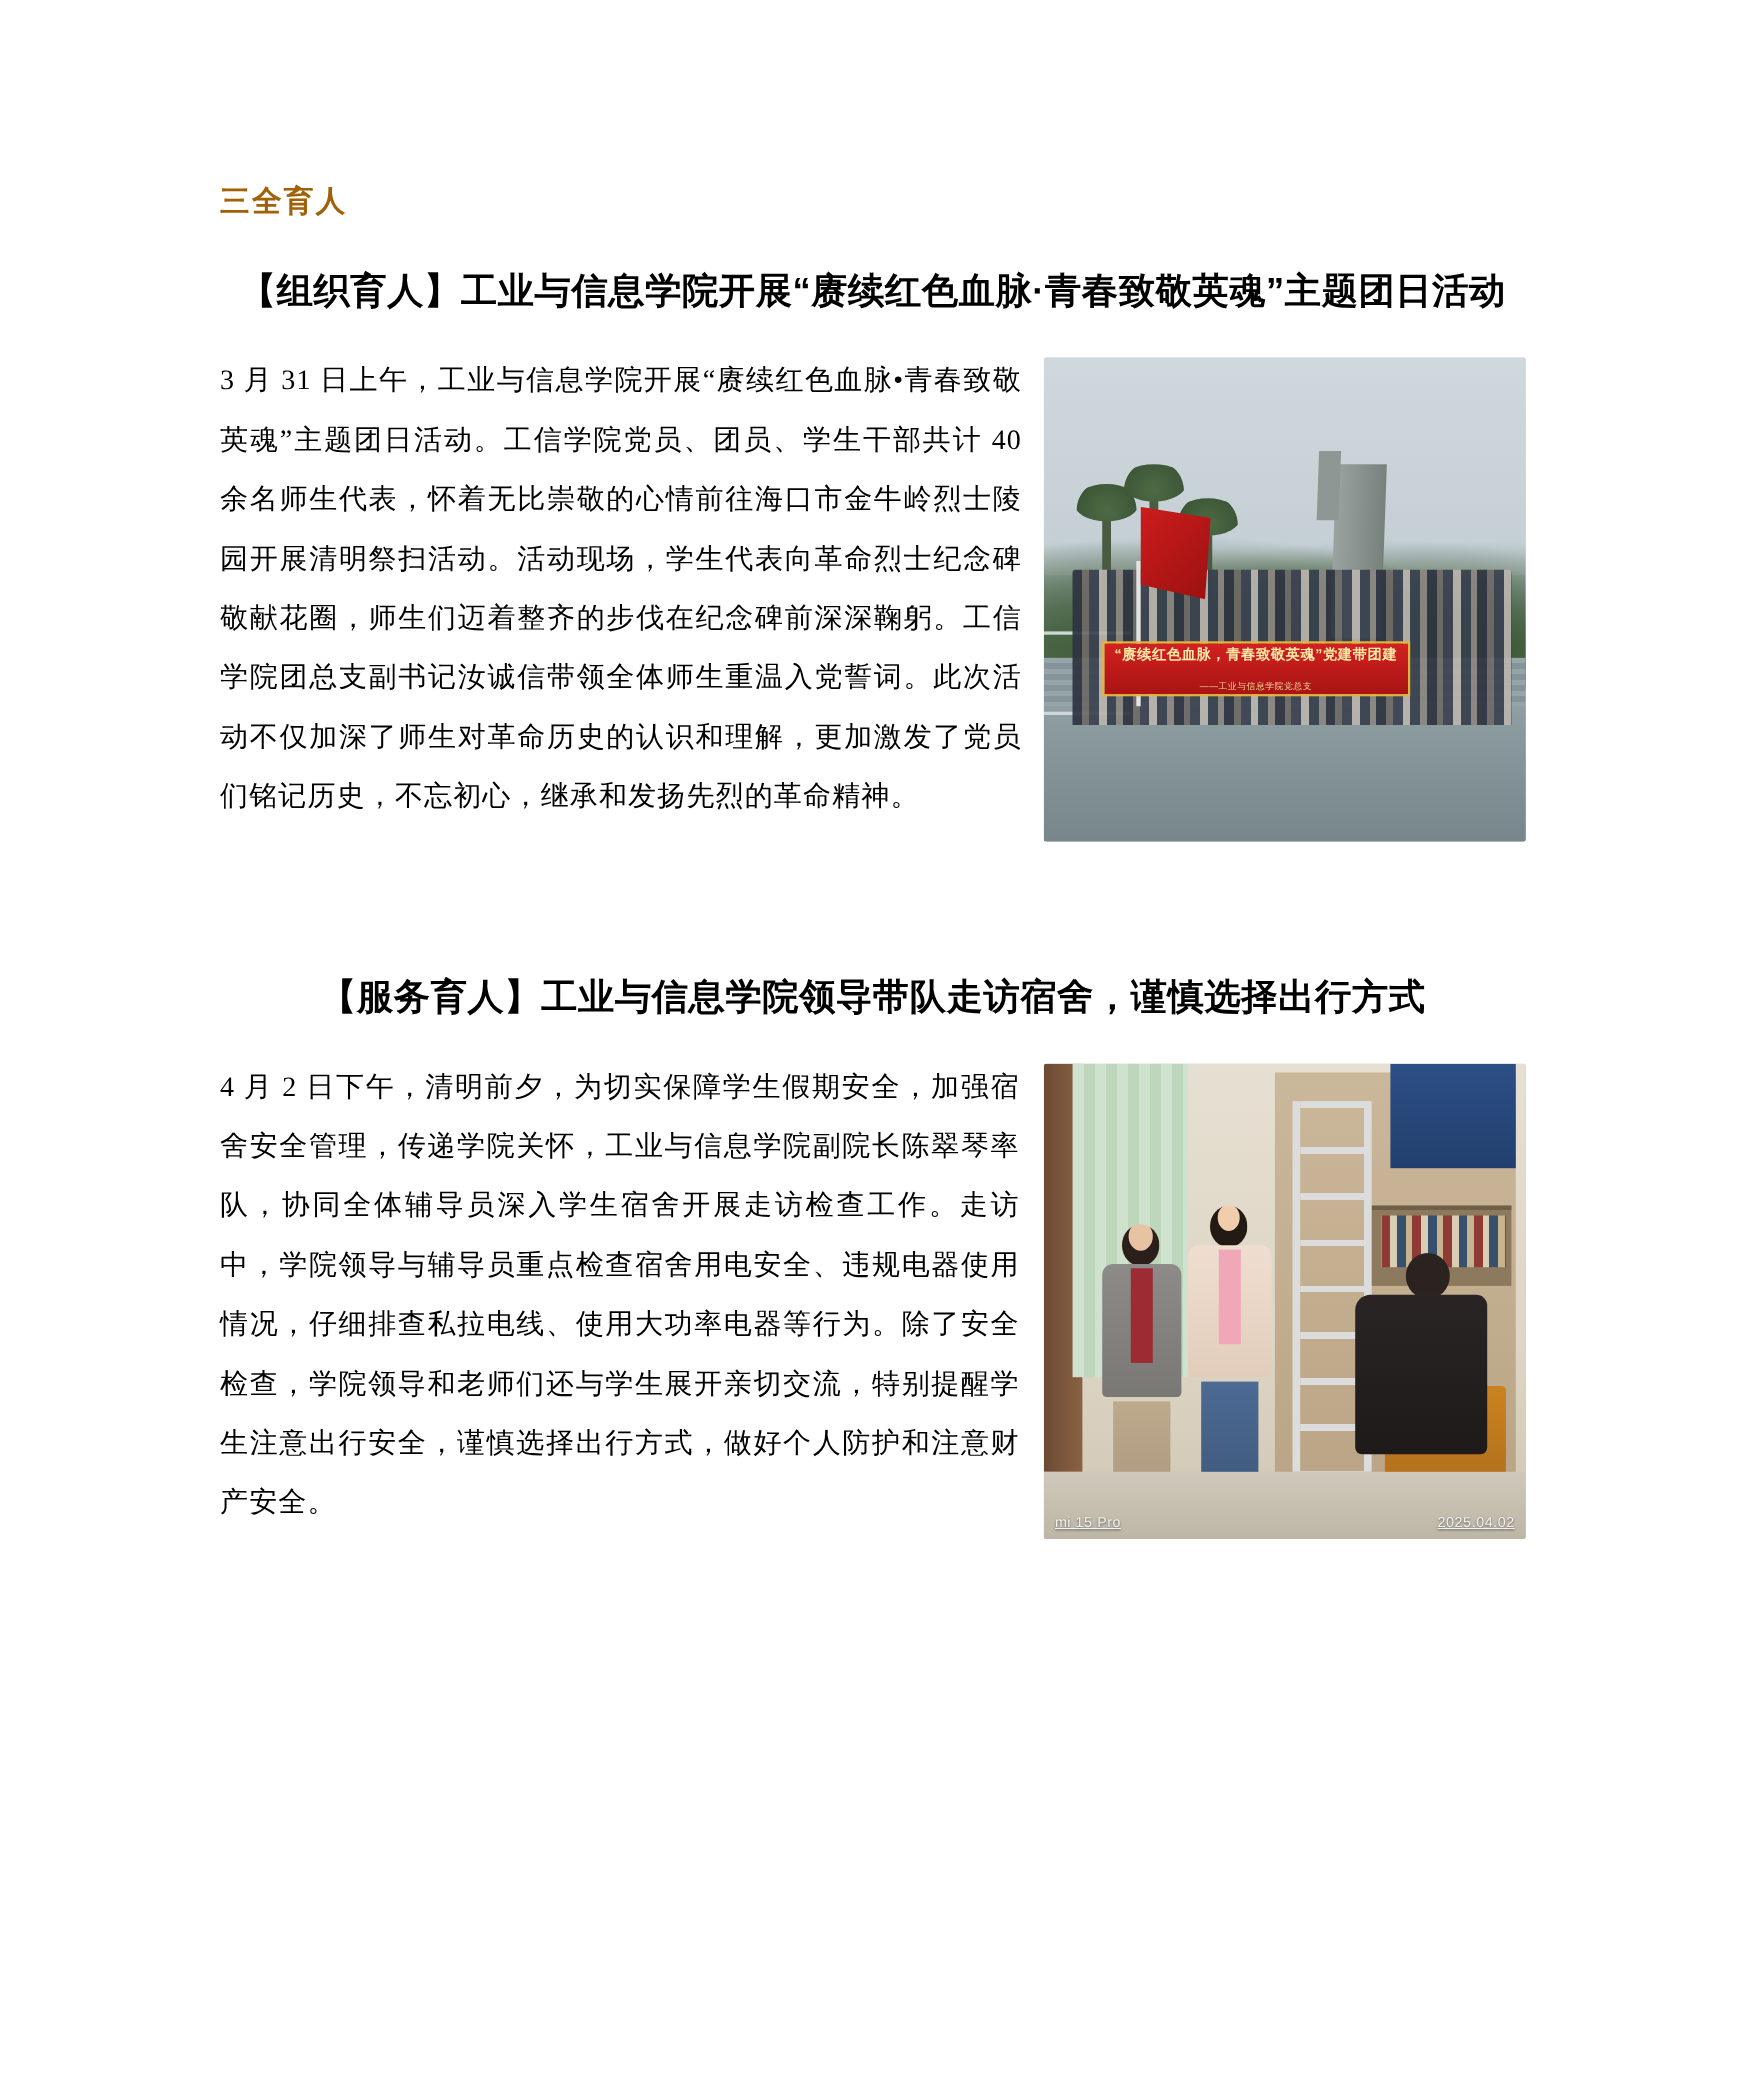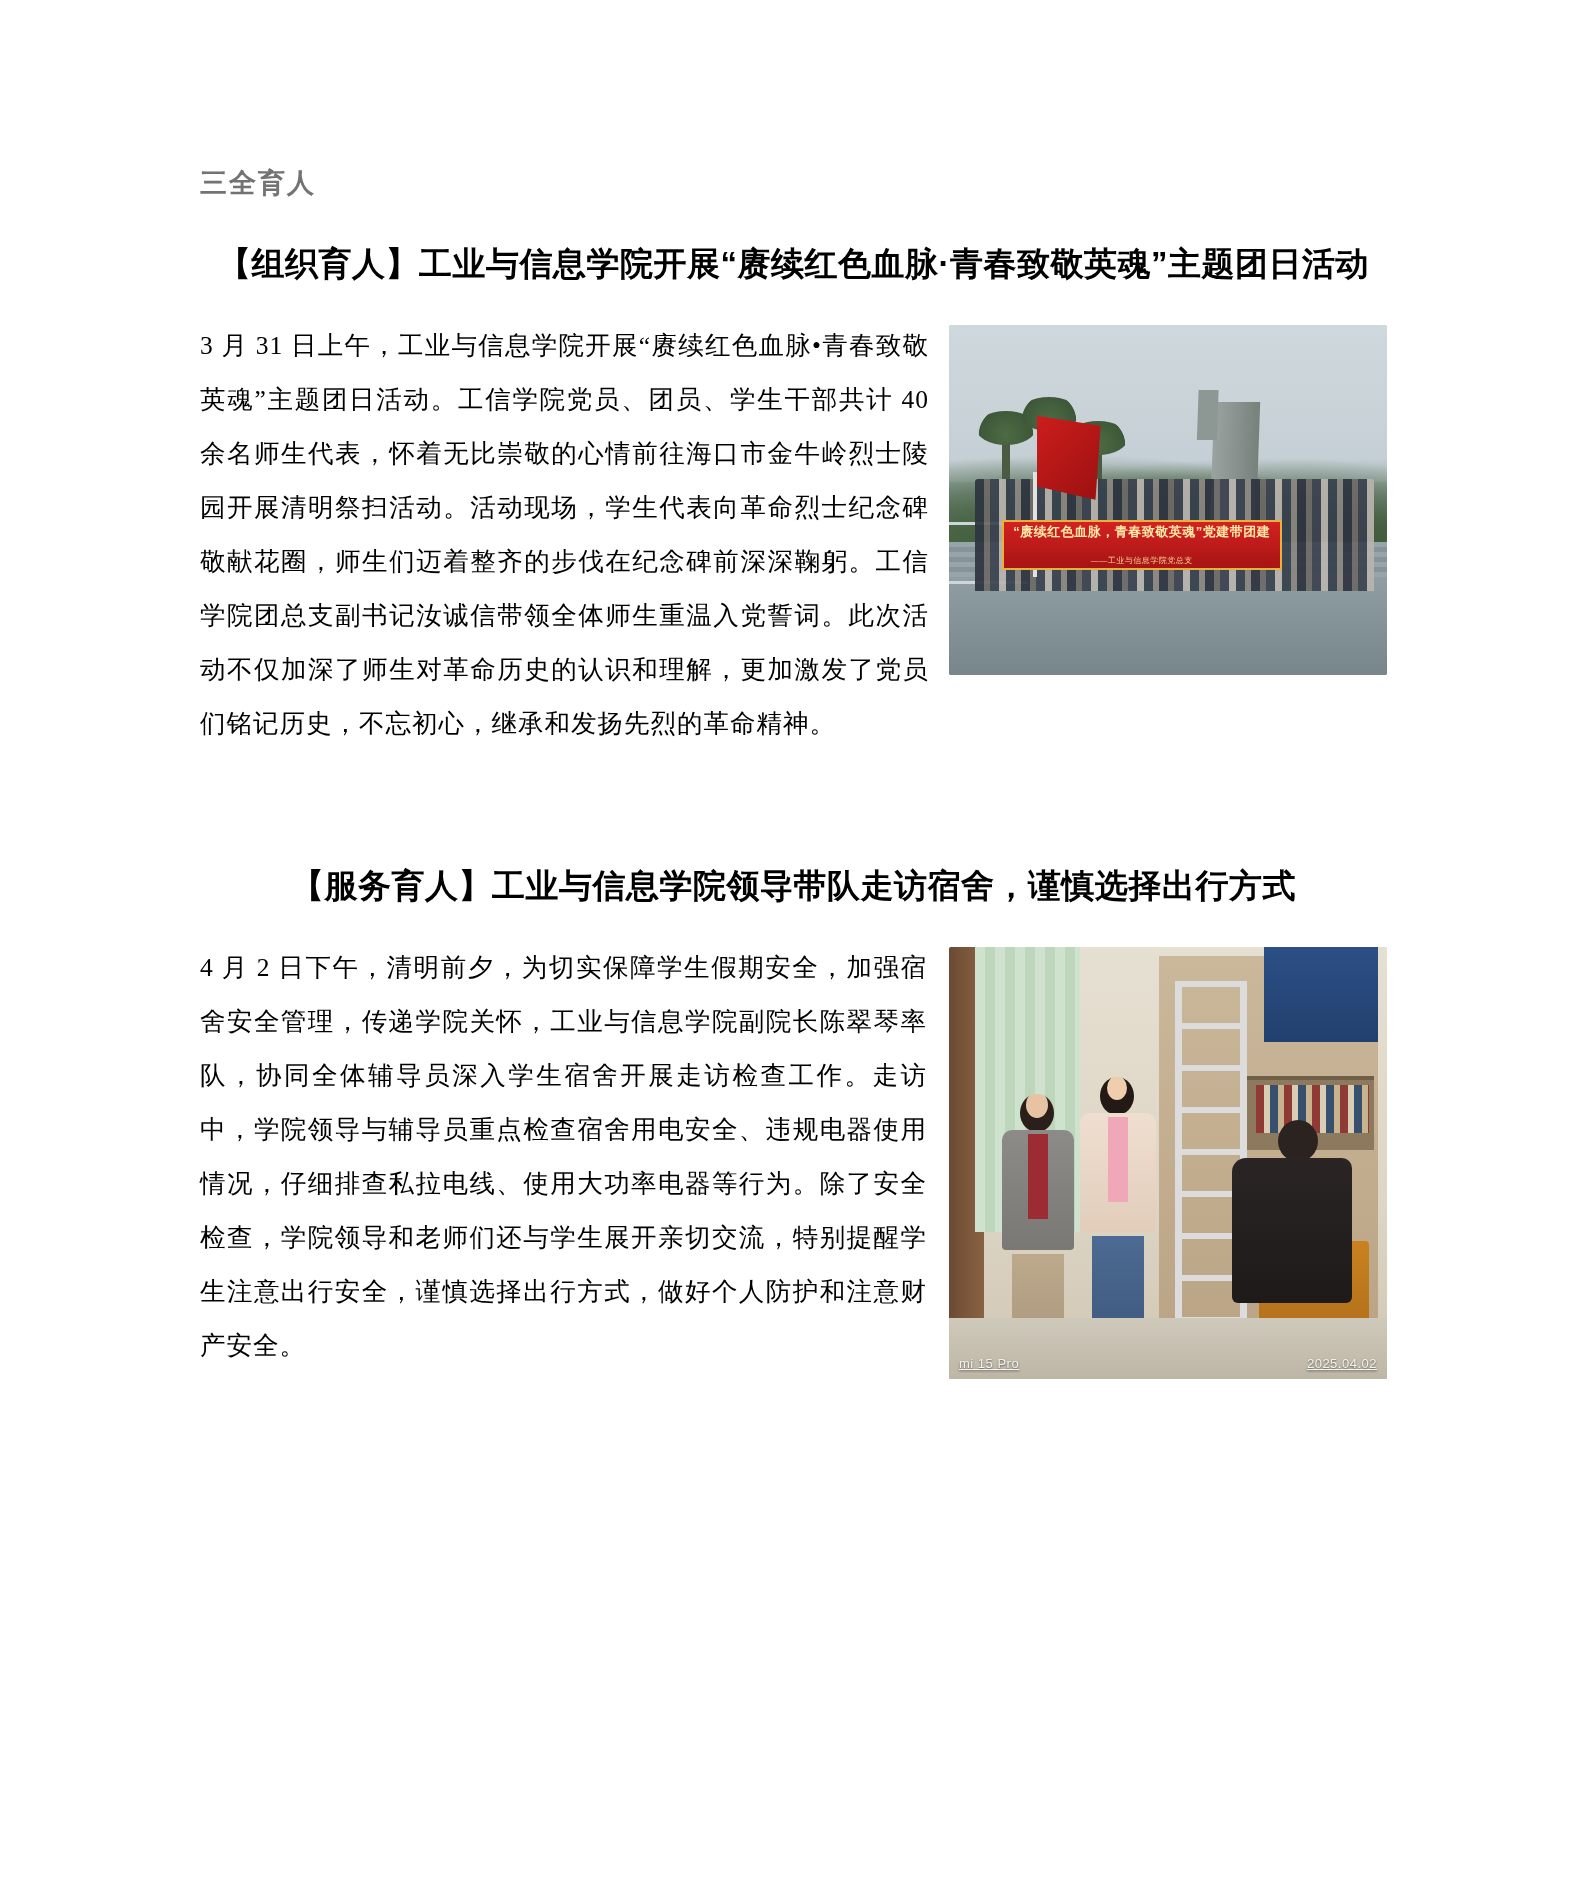--- a/index.html
+++ b/index.html
@@ -14,21 +14,21 @@
     color: #000000;
   }
   .page {
     width: 1587px;
     min-height: 1897px;
     box-sizing: border-box;
     padding: 165px 200px 40px 200px;
     position: relative;
   }
   .section-tag {
-    color: #737373;
+    color: #a16207;
     font-family: "Liberation Sans", sans-serif;
     font-weight: bold;
     font-size: 27px;
     letter-spacing: 2px;
     margin: 0 0 34px 0;
   }
   .article-title {
     color: #000000;
     font-family: "Liberation Sans", sans-serif;
     font-weight: bold;
@@ -69,21 +69,21 @@
   }
   .clearfix::after {
     content: "";
     display: block;
     clear: both;
   }
   .spacer-lg { height: 86px; }
 
   
   .ph1 {
-    height: 350px;
+    height: 440px;
     background: linear-gradient(#c9d3d8 0%, #bfcad1 38%, #9fb0b4 55%, #8b9ca0 70%, #7d8e92 100%);
     position: relative;
   }
   .ph1 .sky {
     position: absolute; left: 0; top: 0; right: 0; height: 45%;
     background: linear-gradient(#cfd8dc, #c3ced4);
   }
   .ph1 .monument {
     position: absolute;
     left: 60%; top: 22%;

